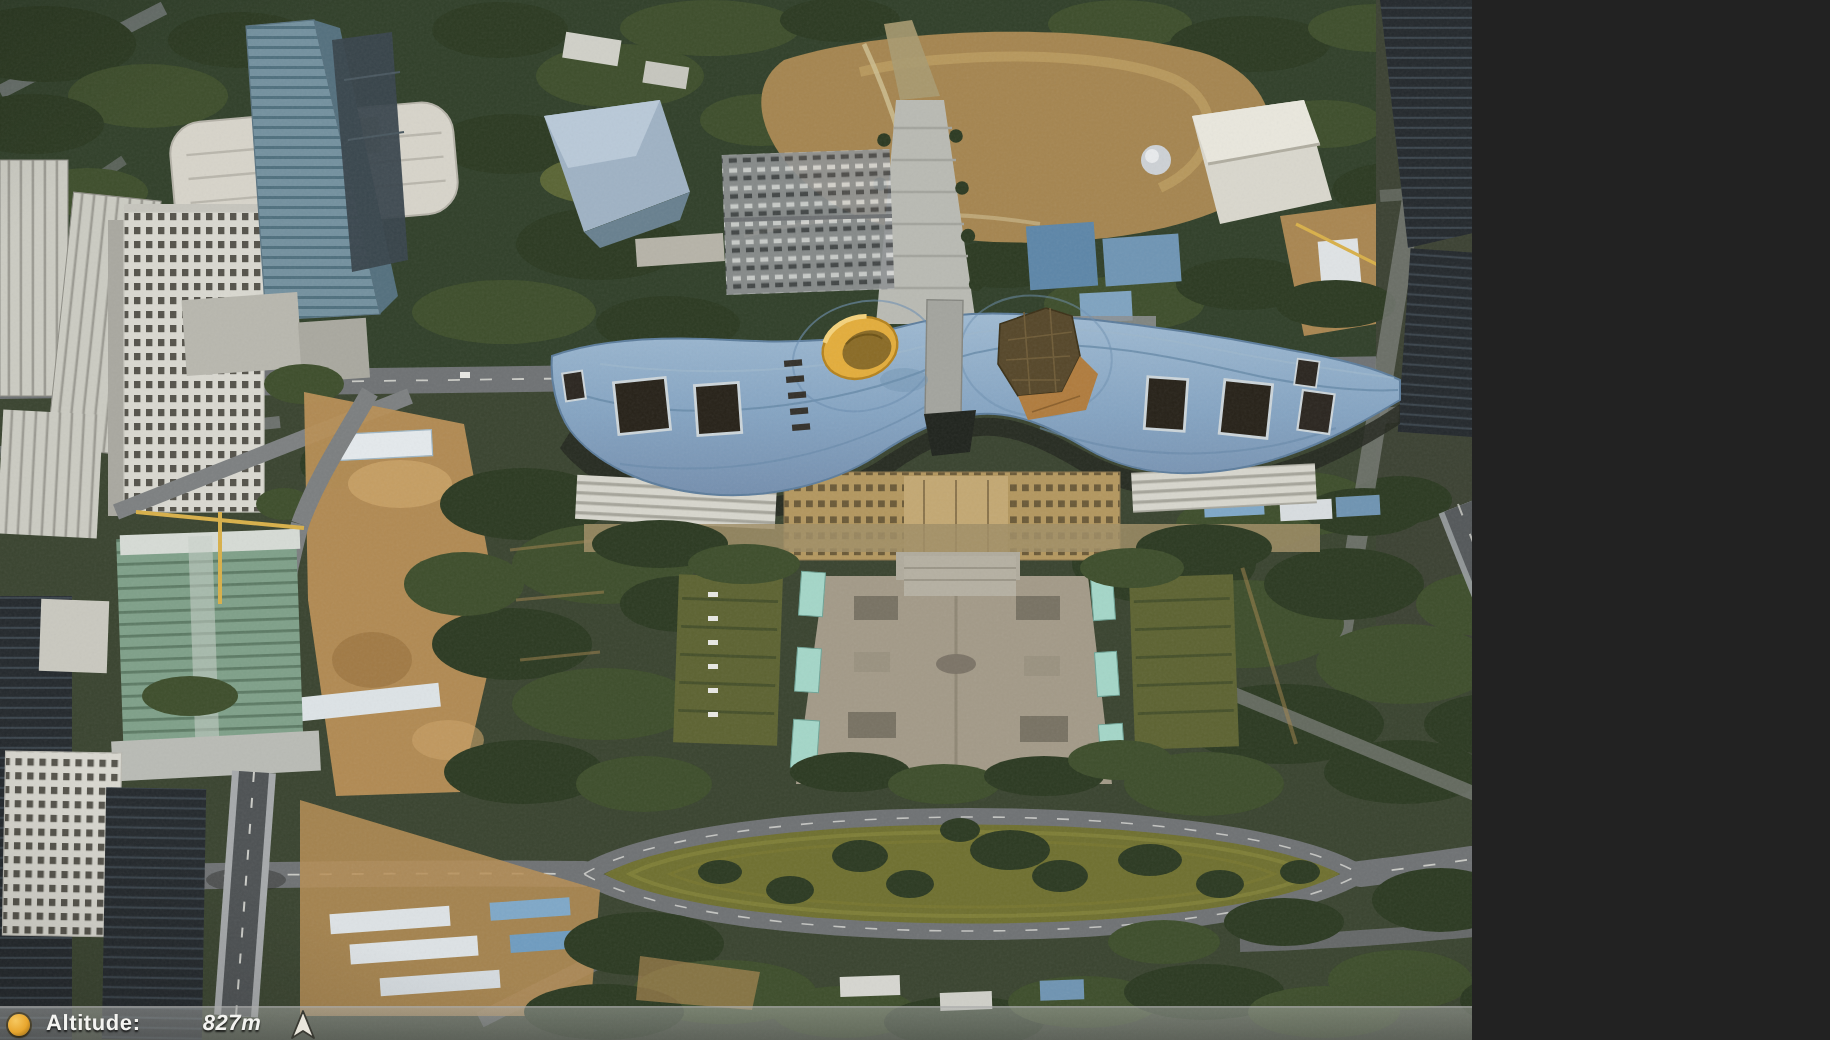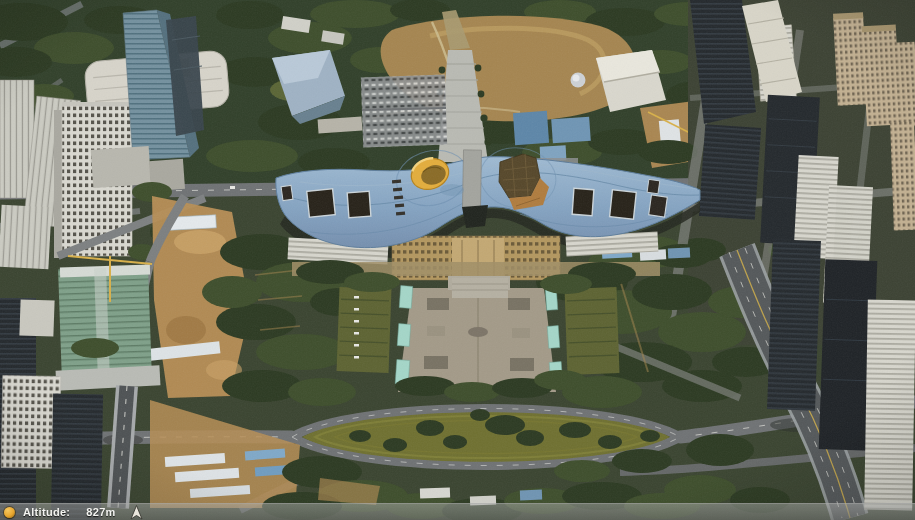--- a/index.html
+++ b/index.html
@@ -1,16 +1,16 @@
 <!DOCTYPE html>
 <html style="--tree-dark: #2c3a22; --grass-olive: #6f7030; --dirt-tan: #b78e55; --road-gray: #6f7274; --plaza-tan: #a39a88; --water-pool: #a4d6c8; --roof-blue: #85a4c2; --turret-yellow: #e3ad3c; --dome-brown: #56472a; --lane-yellow: #c8a94a; --status-text: #f4f4f1; --status-icon-orange: #e8a62e;"><head>
 <meta charset="utf-8">
 <style>
   html,body{margin:0;padding:0;background:#222;}
-  .stage{position:relative;width:915px;height:520px;overflow:hidden;
+  .stage{position:relative;width:736px;height:520px;overflow:hidden;
          font-family:"Liberation Sans",sans-serif;}
   .viewport{position:absolute;inset:0;cursor:grab;}
   svg{display:block;}
 
   
   .tree-d{fill:var(--tree-dark,#2c3a22);}
   .tree-m{fill:#3e4e2c;}
   .tree-l{fill:#5a6535;}
   .tree-y{fill:#6e7133;}
   .dirt{fill:var(--dirt-tan,#b78e55);}
@@ -21,21 +21,21 @@
   .pool{fill:var(--water-pool,#a4d6c8);stroke:#6fa396;stroke-width:.5;}
   .plaza{fill:var(--plaza-tan,#a39a88);}
 
   
   .status-bar{position:absolute;left:0;right:0;bottom:0;height:17px;
     display:flex;align-items:center;gap:8px;padding-left:4px;box-sizing:border-box;
     background:linear-gradient(rgba(173,175,173,.50),rgba(118,120,118,.58));
     border-top:1px solid rgba(225,225,225,.35);}
   .sb-text{font-size:11px;font-weight:700;color:var(--status-text,#f4f4f1);
     text-shadow:0 1px 1px rgba(0,0,0,.75);letter-spacing:.3px;line-height:17px;}
-  .sb-value{margin-left:8px;}
+  .sb-value{margin-left:23px;font-style:italic;}
   .sb-globe{width:11px;height:11px;border-radius:50%;flex:0 0 auto;
     background:radial-gradient(circle at 35% 30%,#f6c860,var(--status-icon-orange,#e8a62e) 55%,#8a5f10);
     box-shadow:0 0 0 1px rgba(60,45,10,.55), 0 1px 1px rgba(0,0,0,.5);}
   .sb-arrow{margin-left:6px;display:flex;align-items:center;}
 </style>
 </head>
 <body>
 
 <div class="stage">
   <div class="viewport">

